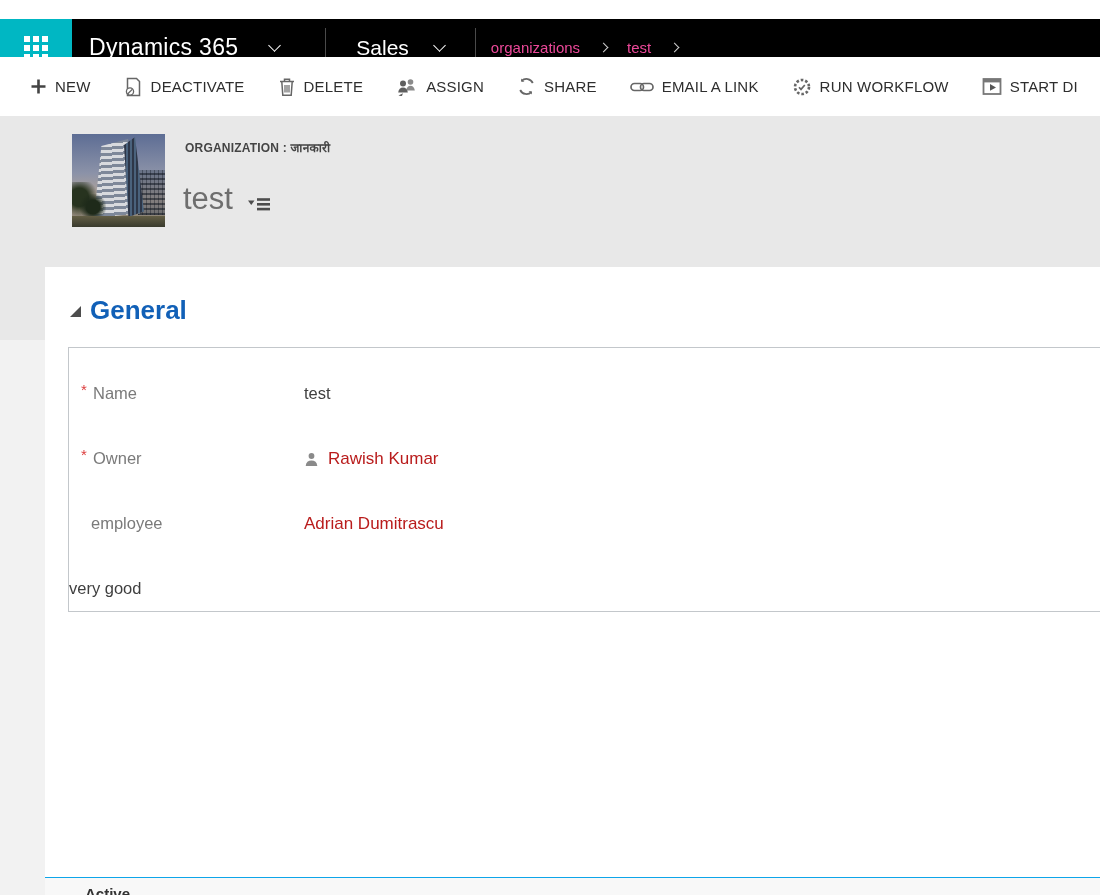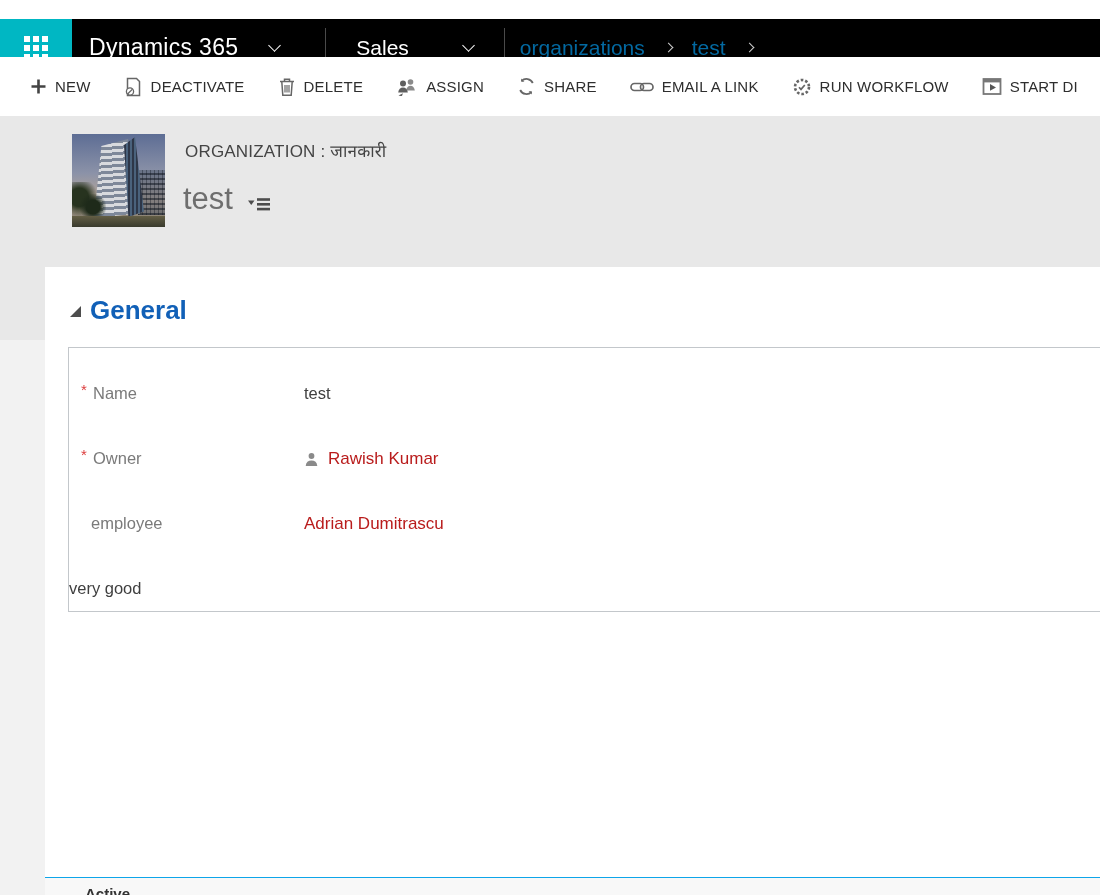--- a/index.html
+++ b/index.html
@@ -15,25 +15,25 @@
   .waffle-grid { display:grid; grid-template-columns:repeat(3,6px); grid-template-rows:repeat(3,6px);
                  gap:3px; }
   .waffle-grid span { background:#fff; display:block; }
   .brand-seg { display:flex; align-items:center; cursor:pointer; }
   .brand-text { font-size:23px; font-weight:300; letter-spacing:.3px; margin-left:17px; }
   .chev-down { display:inline-block; width:9px; height:9px; border-right:1.7px solid #fff;
                border-bottom:1.7px solid #fff; transform:rotate(45deg); margin-top:-4px; }
   .brand-seg .chev-down { margin-left:32px; }
   .nav-sep { width:1px; background:#4a4a4a; margin-top:9px; height:48px; flex:0 0 auto; }
   .brand-sep-space { width:46px; }
-  .area-seg { display:flex; align-items:center; cursor:pointer;gap:29px; }
+  .area-seg { display:flex; align-items:center; cursor:pointer; }
   .area-text { font-size:21px; font-weight:300; margin-left:30px; }
   .area-seg .chev-down { margin-left:26px; margin-right:31px; }
   .crumbs { display:flex; align-items:center; margin-left:15px; }
-  .crumb { font-size:21px; color:#0369a1; cursor:pointer; white-space:nowrap; }
+  .crumb { font-size:15px; color:#ec4899; cursor:pointer; white-space:nowrap; }
   .crumb-chev { display:inline-block; width:7px; height:7px; border-right:1.6px solid #cfcfcf;
                 border-top:1.6px solid #cfcfcf; transform:rotate(45deg); margin:0 20px; }
 
   
   .cmdbar { position:absolute; left:0; top:57px; width:1100px; height:59px; background:#fff;
             display:flex; align-items:center; padding-left:30px; overflow:hidden; white-space:nowrap; }
   .cmd-item { display:flex; align-items:center; cursor:pointer; flex:0 0 auto; margin-right:33px; }
   .cmd-item svg { flex:0 0 auto; }
   .cmd-label { font-size:15px; color:#2e2e2e; letter-spacing:.2px; margin-left:8px; }
 
@@ -52,21 +52,21 @@
   .op-bldg2 { position:absolute; left:66px; top:36px; width:27px; height:45px; background-color:#49546680;
               background-image:repeating-linear-gradient(0deg,rgba(10,16,26,.5) 0 2px,transparent 2px 5px),
                                repeating-linear-gradient(90deg,rgba(10,16,26,.35) 0 1px,transparent 1px 4px); }
   .op-tree  { position:absolute; left:-8px; top:48px; width:34px; height:34px;
               background:radial-gradient(circle at 45% 45%,#27331f 35%,rgba(39,51,31,0) 72%); }
   .op-tree2 { position:absolute; left:8px; top:60px; width:26px; height:26px;
               background:radial-gradient(circle at 50% 50%,#1e2a1a 38%,rgba(30,42,26,0) 75%); }
   .op-ground{ position:absolute; left:0; bottom:0; width:93px; height:11px;
               background:linear-gradient(180deg,#635e45,#393a2d); }
 
-  .entity-label { position:absolute; left:185px; top:139px; font-size:17px; font-weight:400;
+  .entity-label { position:absolute; left:185px; top:139px; font-size:12px; font-weight:700;
                   color:#444; letter-spacing:.2px; }
   .title-row { position:absolute; left:183px; top:181px; display:flex; align-items:center; }
   .record-title { font-size:31px; font-weight:300; color:#6e6e6e; }
   .form-selector { margin-left:15px; margin-top:10px; cursor:pointer; }
 
   
   .card { position:absolute; left:45px; top:267px; width:1055px; height:628px; background:#fff; }
   .section-header { position:absolute; left:25px; top:28px; display:flex; align-items:center;
                     cursor:pointer; }
   .collapse-tri { width:0; height:0; border-left:11px solid transparent; border-bottom:11px solid #4d4d4d;

